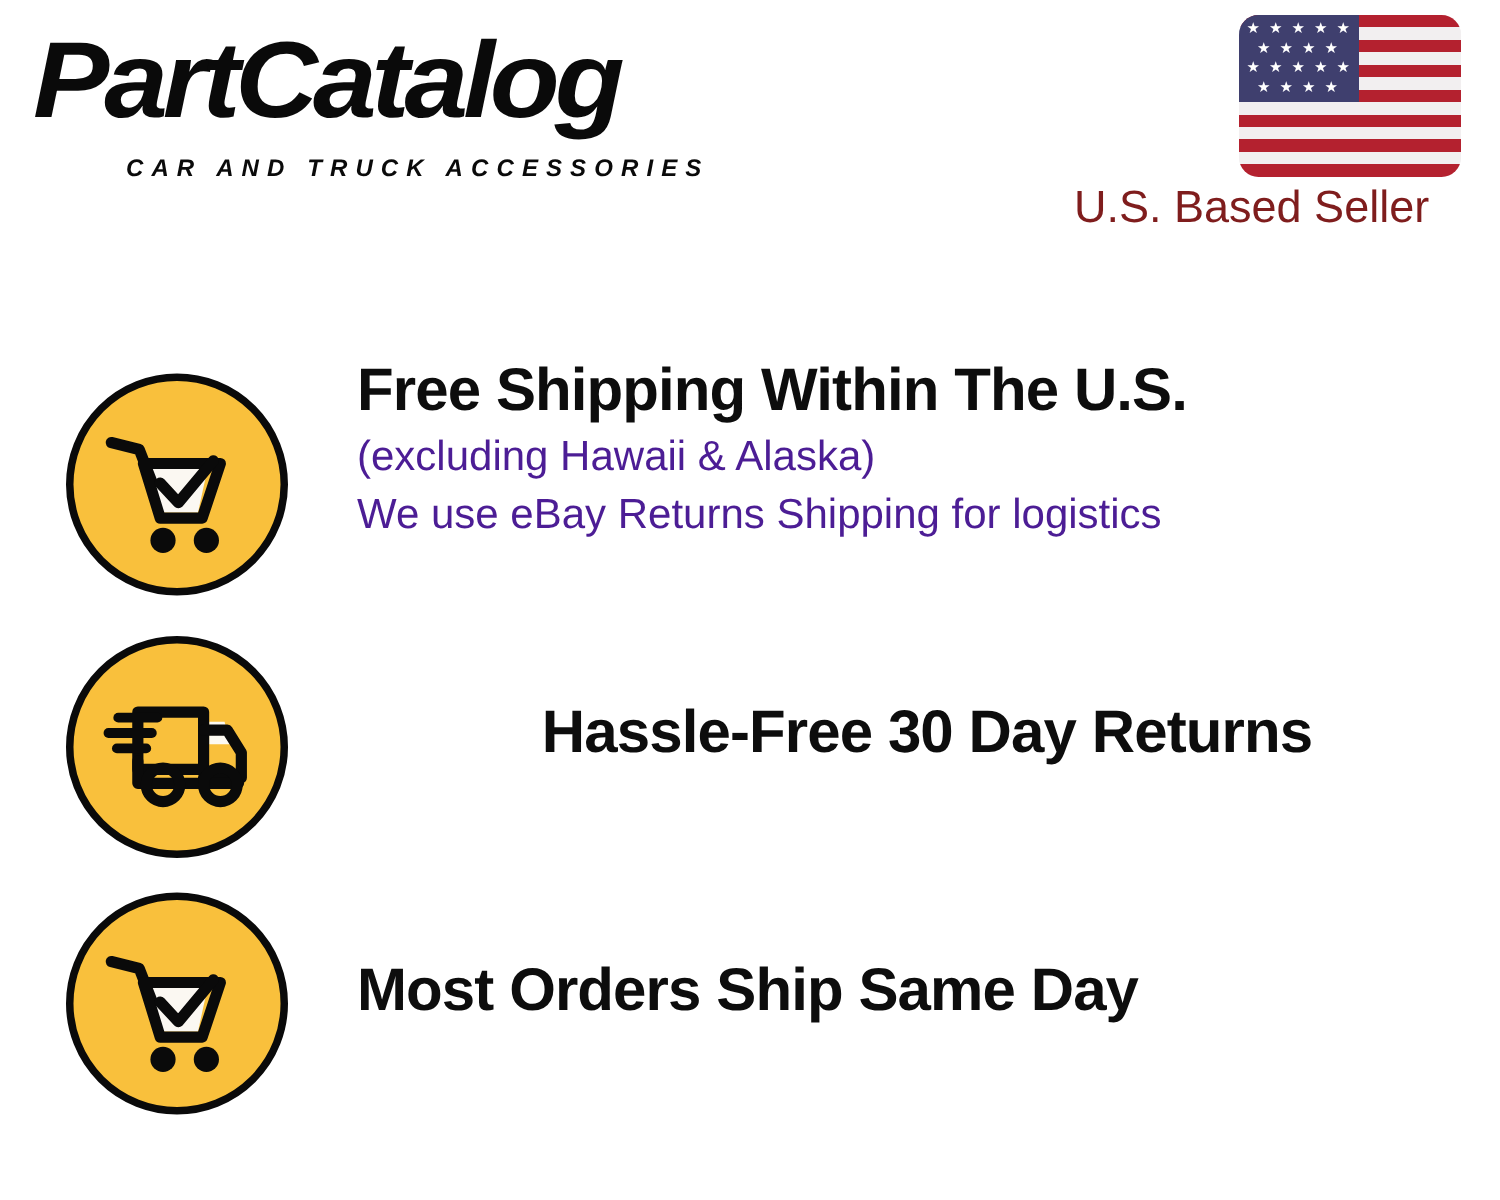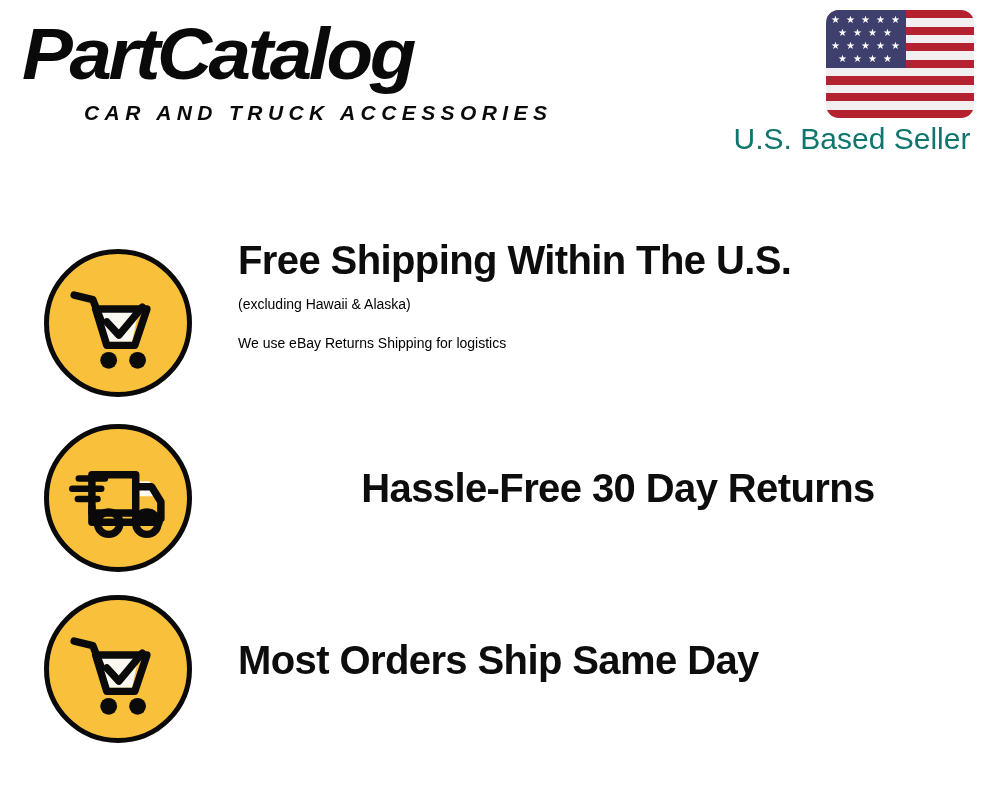--- a/index.html
+++ b/index.html
@@ -55,21 +55,21 @@
     transform: scaleX(1.06);
     transform-origin: left top;
   }
   .brand-tagline {
     position: absolute;
     left: 62px;
     top: 88px;
     font-family: "Liberation Sans", sans-serif;
     font-weight: 700;
     font-style: italic;
-    font-size: 21px;
+    font-size: 16px;
     line-height: 18px;
     letter-spacing: 5.4px;
     color: #0a0a0a;
     white-space: nowrap;
   }
 
   .seller-badge {
     position: absolute;
     right: 12px;
     top: 8px;
@@ -108,26 +108,26 @@
     color: #ffffff;
     font-size: 10px;
     line-height: 10px;
     font-family: "DejaVu Sans", sans-serif;
   }
   .seller-label {
     position: absolute;
     right: 0;
     top: 113px;
     width: 272px;
-    text-align: center;
+    text-align: left;
     font-family: "Liberation Sans", sans-serif;
     font-weight: 400;
     font-size: 30px;
     line-height: 36px;
-    color: #0f766e;
+    color: #7f1d1d;
     white-space: nowrap;
   }
 
   
   .feature {
     position: absolute;
     left: 0;
     width: 1000px;
   }
   .feature-icon {
@@ -159,23 +159,23 @@
     font-weight: 700;
     font-size: 40px;
     line-height: 46px;
     letter-spacing: -0.6px;
     color: #0d0d0d;
     white-space: nowrap;
   }
   .feature-sub {
     font-family: "Liberation Sans", sans-serif;
     font-weight: 400;
-    font-size: 14px;
+    font-size: 28px;
     line-height: 30px;
-    color: #000000;
+    color: #4c1d95;
     white-space: nowrap;
   }
   .feature-sub-strong {
     font-family: "Liberation Sans", sans-serif;
     font-weight: 700;
     font-size: 21px;
     line-height: 30px;
     color: #0d0d0d;
     white-space: nowrap;
   }

